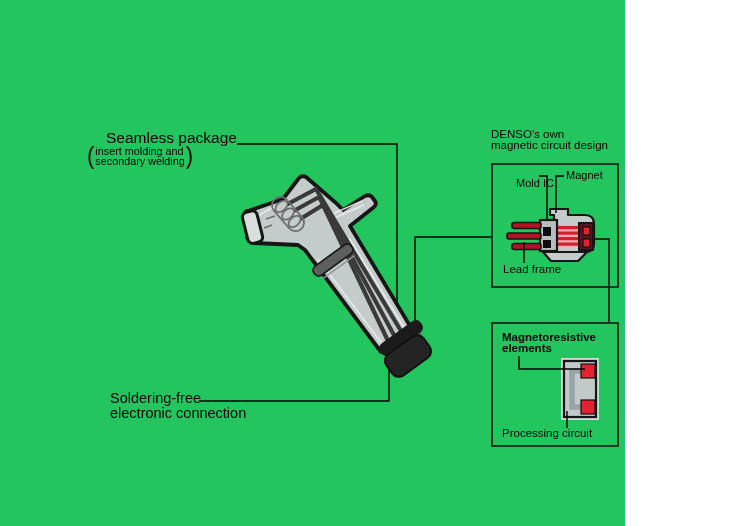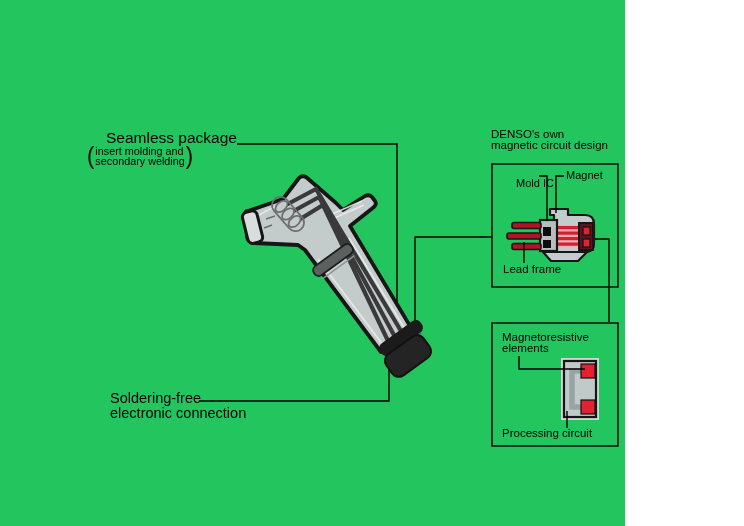--- a/index.html
+++ b/index.html
@@ -12,21 +12,21 @@
   .t-seamless{left:106px;top:130px;font-size:15.5px;}
   .t-seamless-sub{left:87px;top:147px;font-size:10.8px;display:flex;align-items:center;}
   .bigparen{font-size:22px;font-weight:400;transform:scaleY(1.05);line-height:20px;}
   .sublines{line-height:9.8px;padding:0 1px;}
   .t-soldering{left:110px;top:391px;font-size:14.5px;line-height:14.5px;}
   .t-denso{left:491px;top:129px;font-size:11.5px;line-height:10.8px;}
   .t-moldic{left:516px;top:170px;font-size:11px;margin-top:8px;}
   .t-magnet{left:566px;top:170px;font-size:11px;}
   .t-leadframe{left:503px;top:263px;font-size:11.5px;}
   .t-onechip{left:501px;top:296px;font-size:11.5px;line-height:11px;}
-  .t-magneto{left:502px;top:332px;font-size:11.5px;line-height:11.2px;}
+  .t-magneto{left:502px;top:332px;font-size:11.5px;line-height:11.2px;font-weight:bold;}
   .t-processing{left:502px;top:427px;font-size:11.5px;}
 
   
   .silhouette{fill:var(--body-grey);stroke:var(--outline);stroke-width:3.8;stroke-linejoin:round;}
   .capface{fill:var(--body-grey-light);stroke:var(--outline);stroke-width:3;}
   .wire{fill:none;stroke:var(--wire);stroke-width:4.2;stroke-linejoin:miter;}
   .ringline{fill:none;stroke:#6e6e6e;stroke-width:1.8;}
   .ringfill{fill:var(--body-grey);stroke:#6e6e6e;stroke-width:1.8;}
   .hl{fill:none;stroke:#ecefed;stroke-width:1.6;opacity:.85;}
   .band{fill:var(--band);stroke:#1c1c1c;stroke-width:1.8;}

